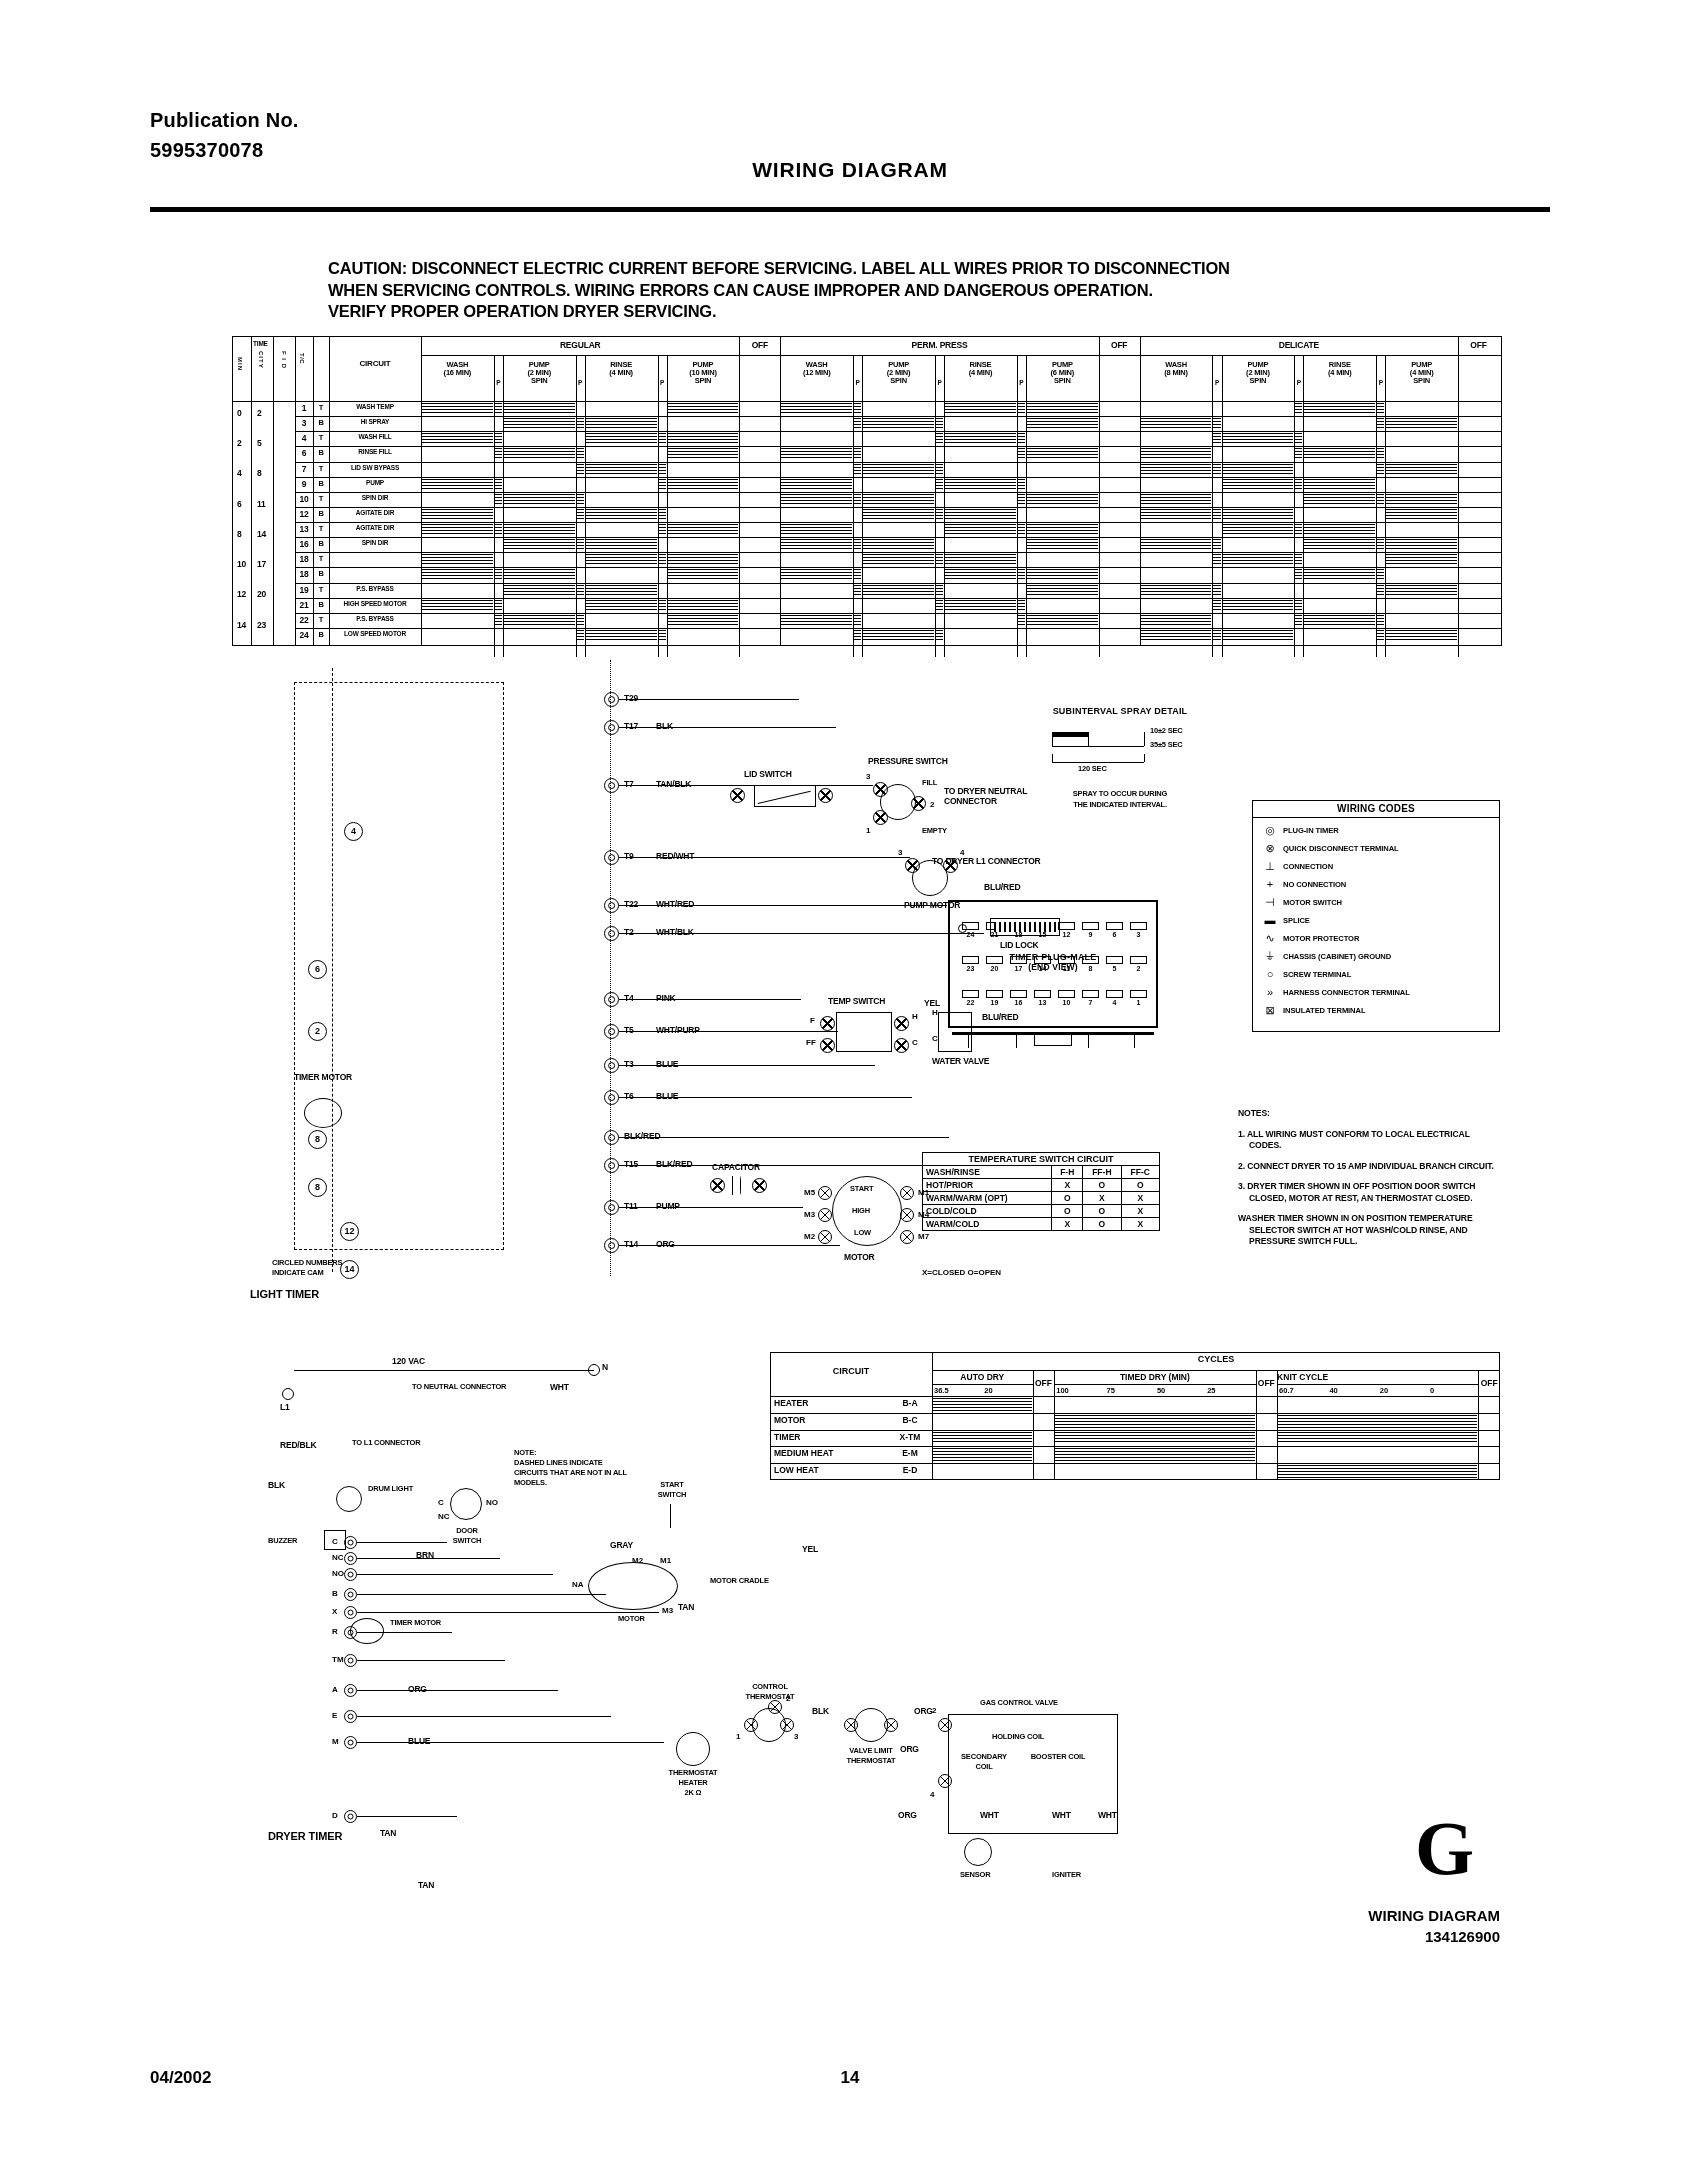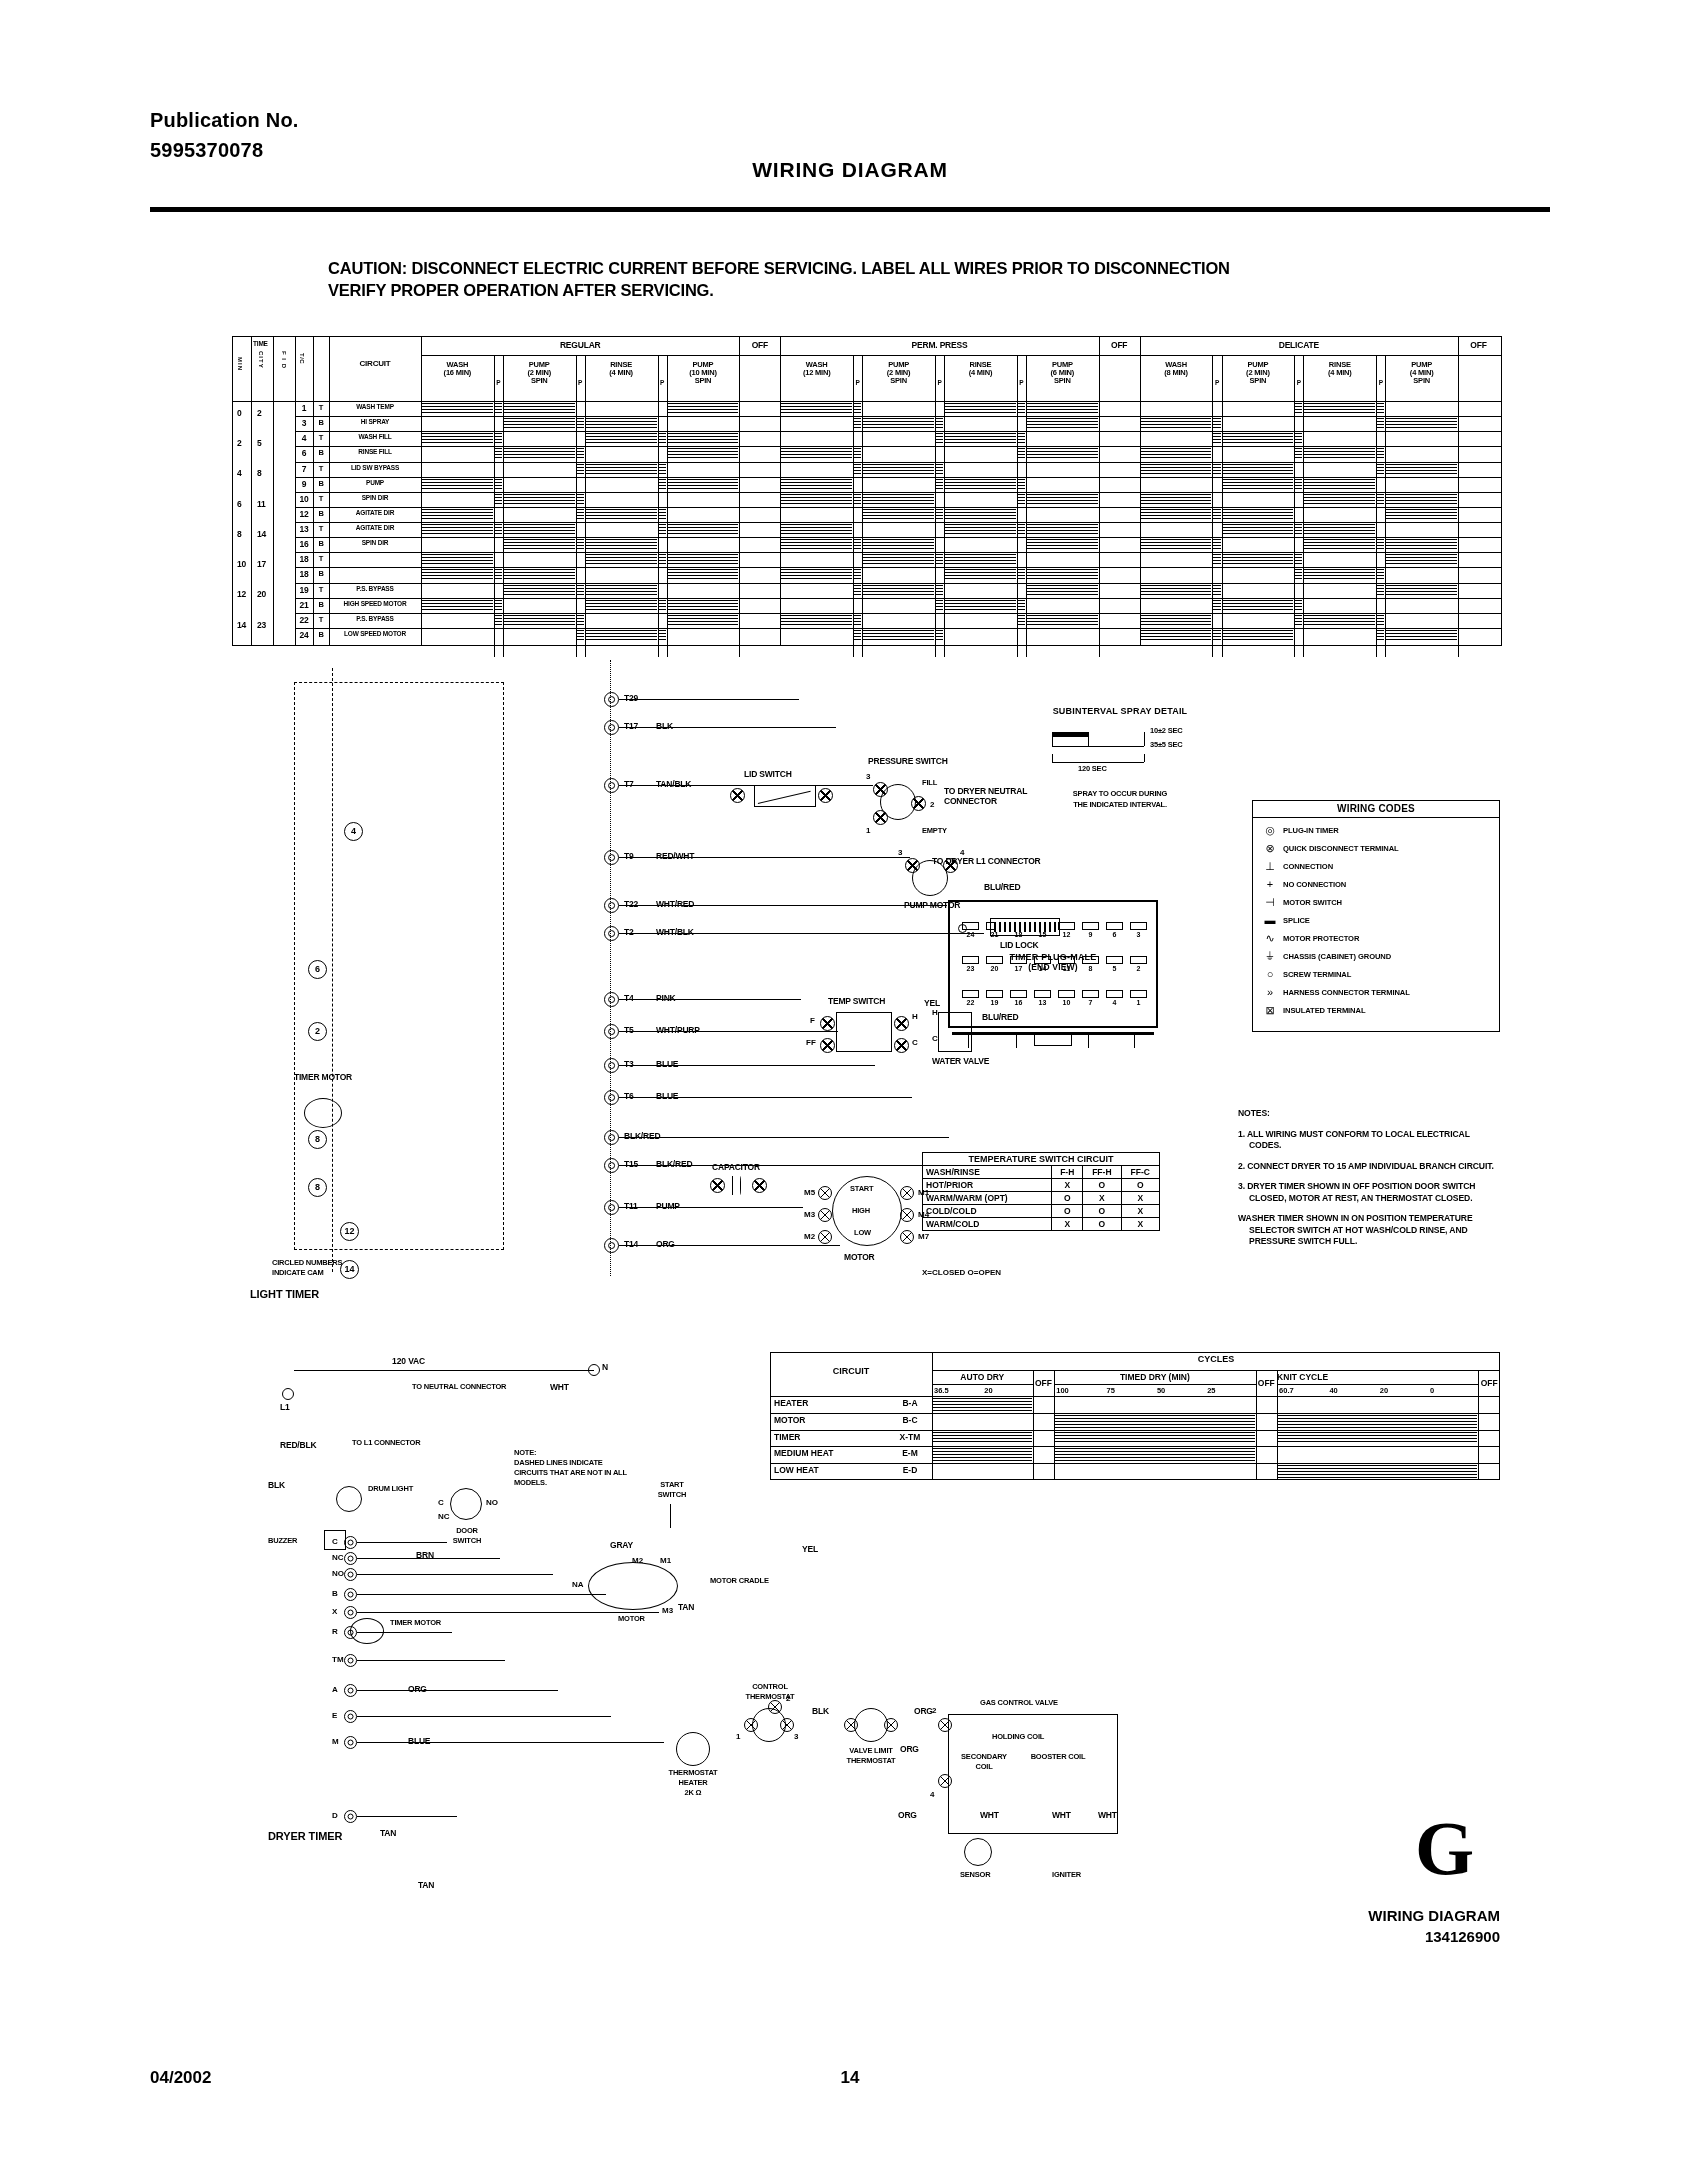--- a/index.html
+++ b/index.html
@@ -72,21 +72,22 @@
 
   <div class="abs" id="hdr-pub">
     <div>Publication No.</div>
     <div>5995370078</div>
   </div>
   <div class="abs" id="hdr-wd">WIRING DIAGRAM</div>
   <div class="abs" id="rule"></div>
 
   <div class="abs" id="caution">
     <div>CAUTION: DISCONNECT ELECTRIC CURRENT BEFORE SERVICING.  LABEL ALL WIRES PRIOR TO DISCONNECTION</div>
-    <div>VERIFY PROPER OPERATION AFTER SERVICING.</div>
+    <div>WHEN SERVICING CONTROLS.  WIRING ERRORS CAN CAUSE IMPROPER AND DANGEROUS OPERATION.</div>
+    <div>VERIFY PROPER OPERATION DRYER SERVICING.</div>
   </div>
 
   <div class="abs" id="barchart">
     <div id="bc-build">
         <div class="bc-col" style="left: 18px;"></div>
         <div class="bc-col" style="left: 40px;"></div>
         <div class="bc-col" style="left: 62px;"></div>
         <div class="bc-col" style="left: 80px;"></div>
         <div class="bc-col" style="left: 96px;"></div>
         <div class="bc-col" style="left: 188px; border-left-width: 1.6px;"></div>

